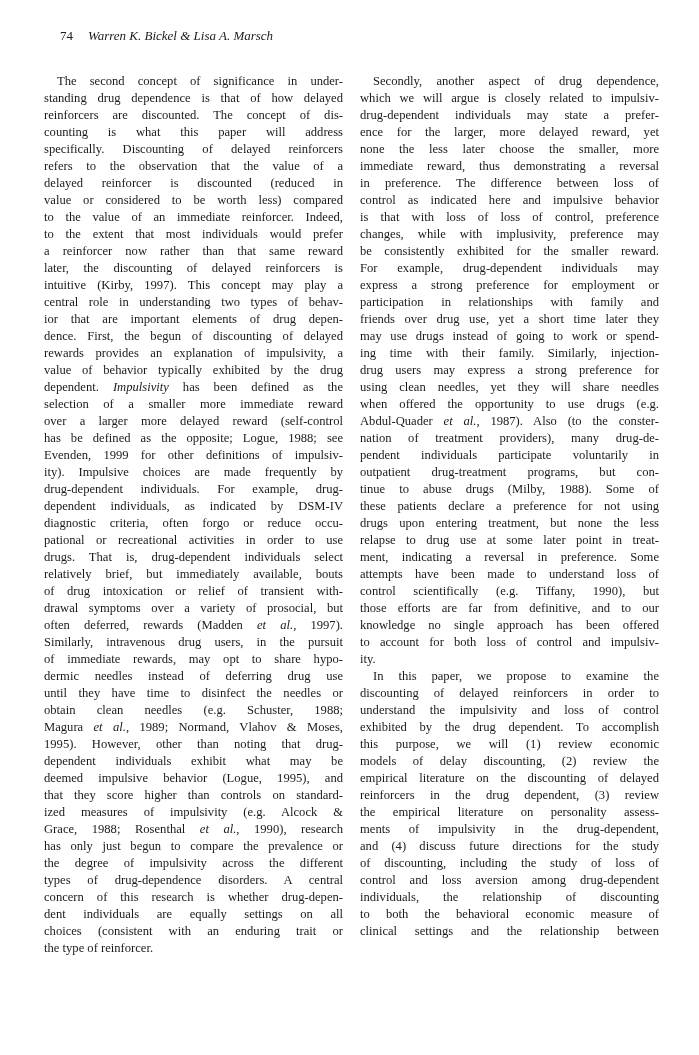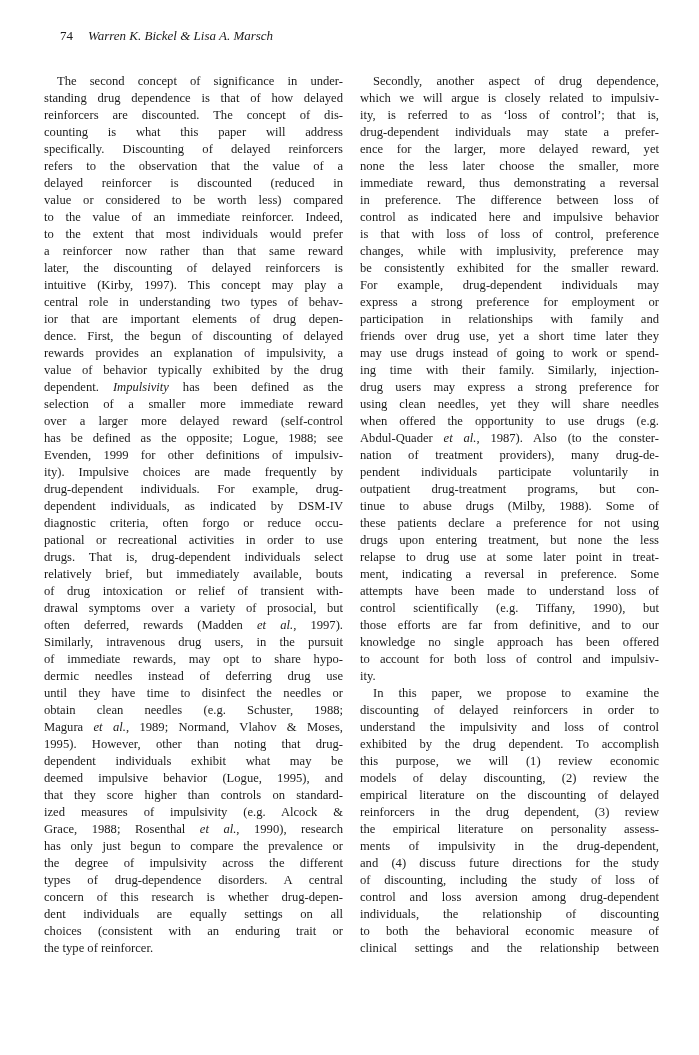--- a/index.html
+++ b/index.html
@@ -76,21 +76,20 @@
       <span class="ln">concern of this research is whether drug-depen-</span>
       <span class="ln">dent individuals are equally settings on all</span>
       <span class="ln">choices (consistent with an enduring trait or</span>
       <span class="ln last">the type of reinforcer.</span>
     </div>
   </div>
 <div class="col right">
     <div>
       <span class="ln indent">Secondly, another aspect of drug dependence,</span>
       <span class="ln">which we will argue is closely related to impulsiv-</span>
-      <span class="ln">ity, is referred to as ‘loss of control’; that is,</span>
       <span class="ln">drug-dependent individuals may state a prefer-</span>
       <span class="ln">ence for the larger, more delayed reward, yet</span>
       <span class="ln">none the less later choose the smaller, more</span>
       <span class="ln">immediate reward, thus demonstrating a reversal</span>
       <span class="ln">in preference. The difference between loss of</span>
       <span class="ln">control as indicated here and impulsive behavior</span>
       <span class="ln">is that with loss of loss of control, preference</span>
       <span class="ln">changes, while with implusivity, preference may</span>
       <span class="ln">be consistently exhibited for the smaller reward.</span>
       <span class="ln">For example, drug-dependent individuals may</span>

